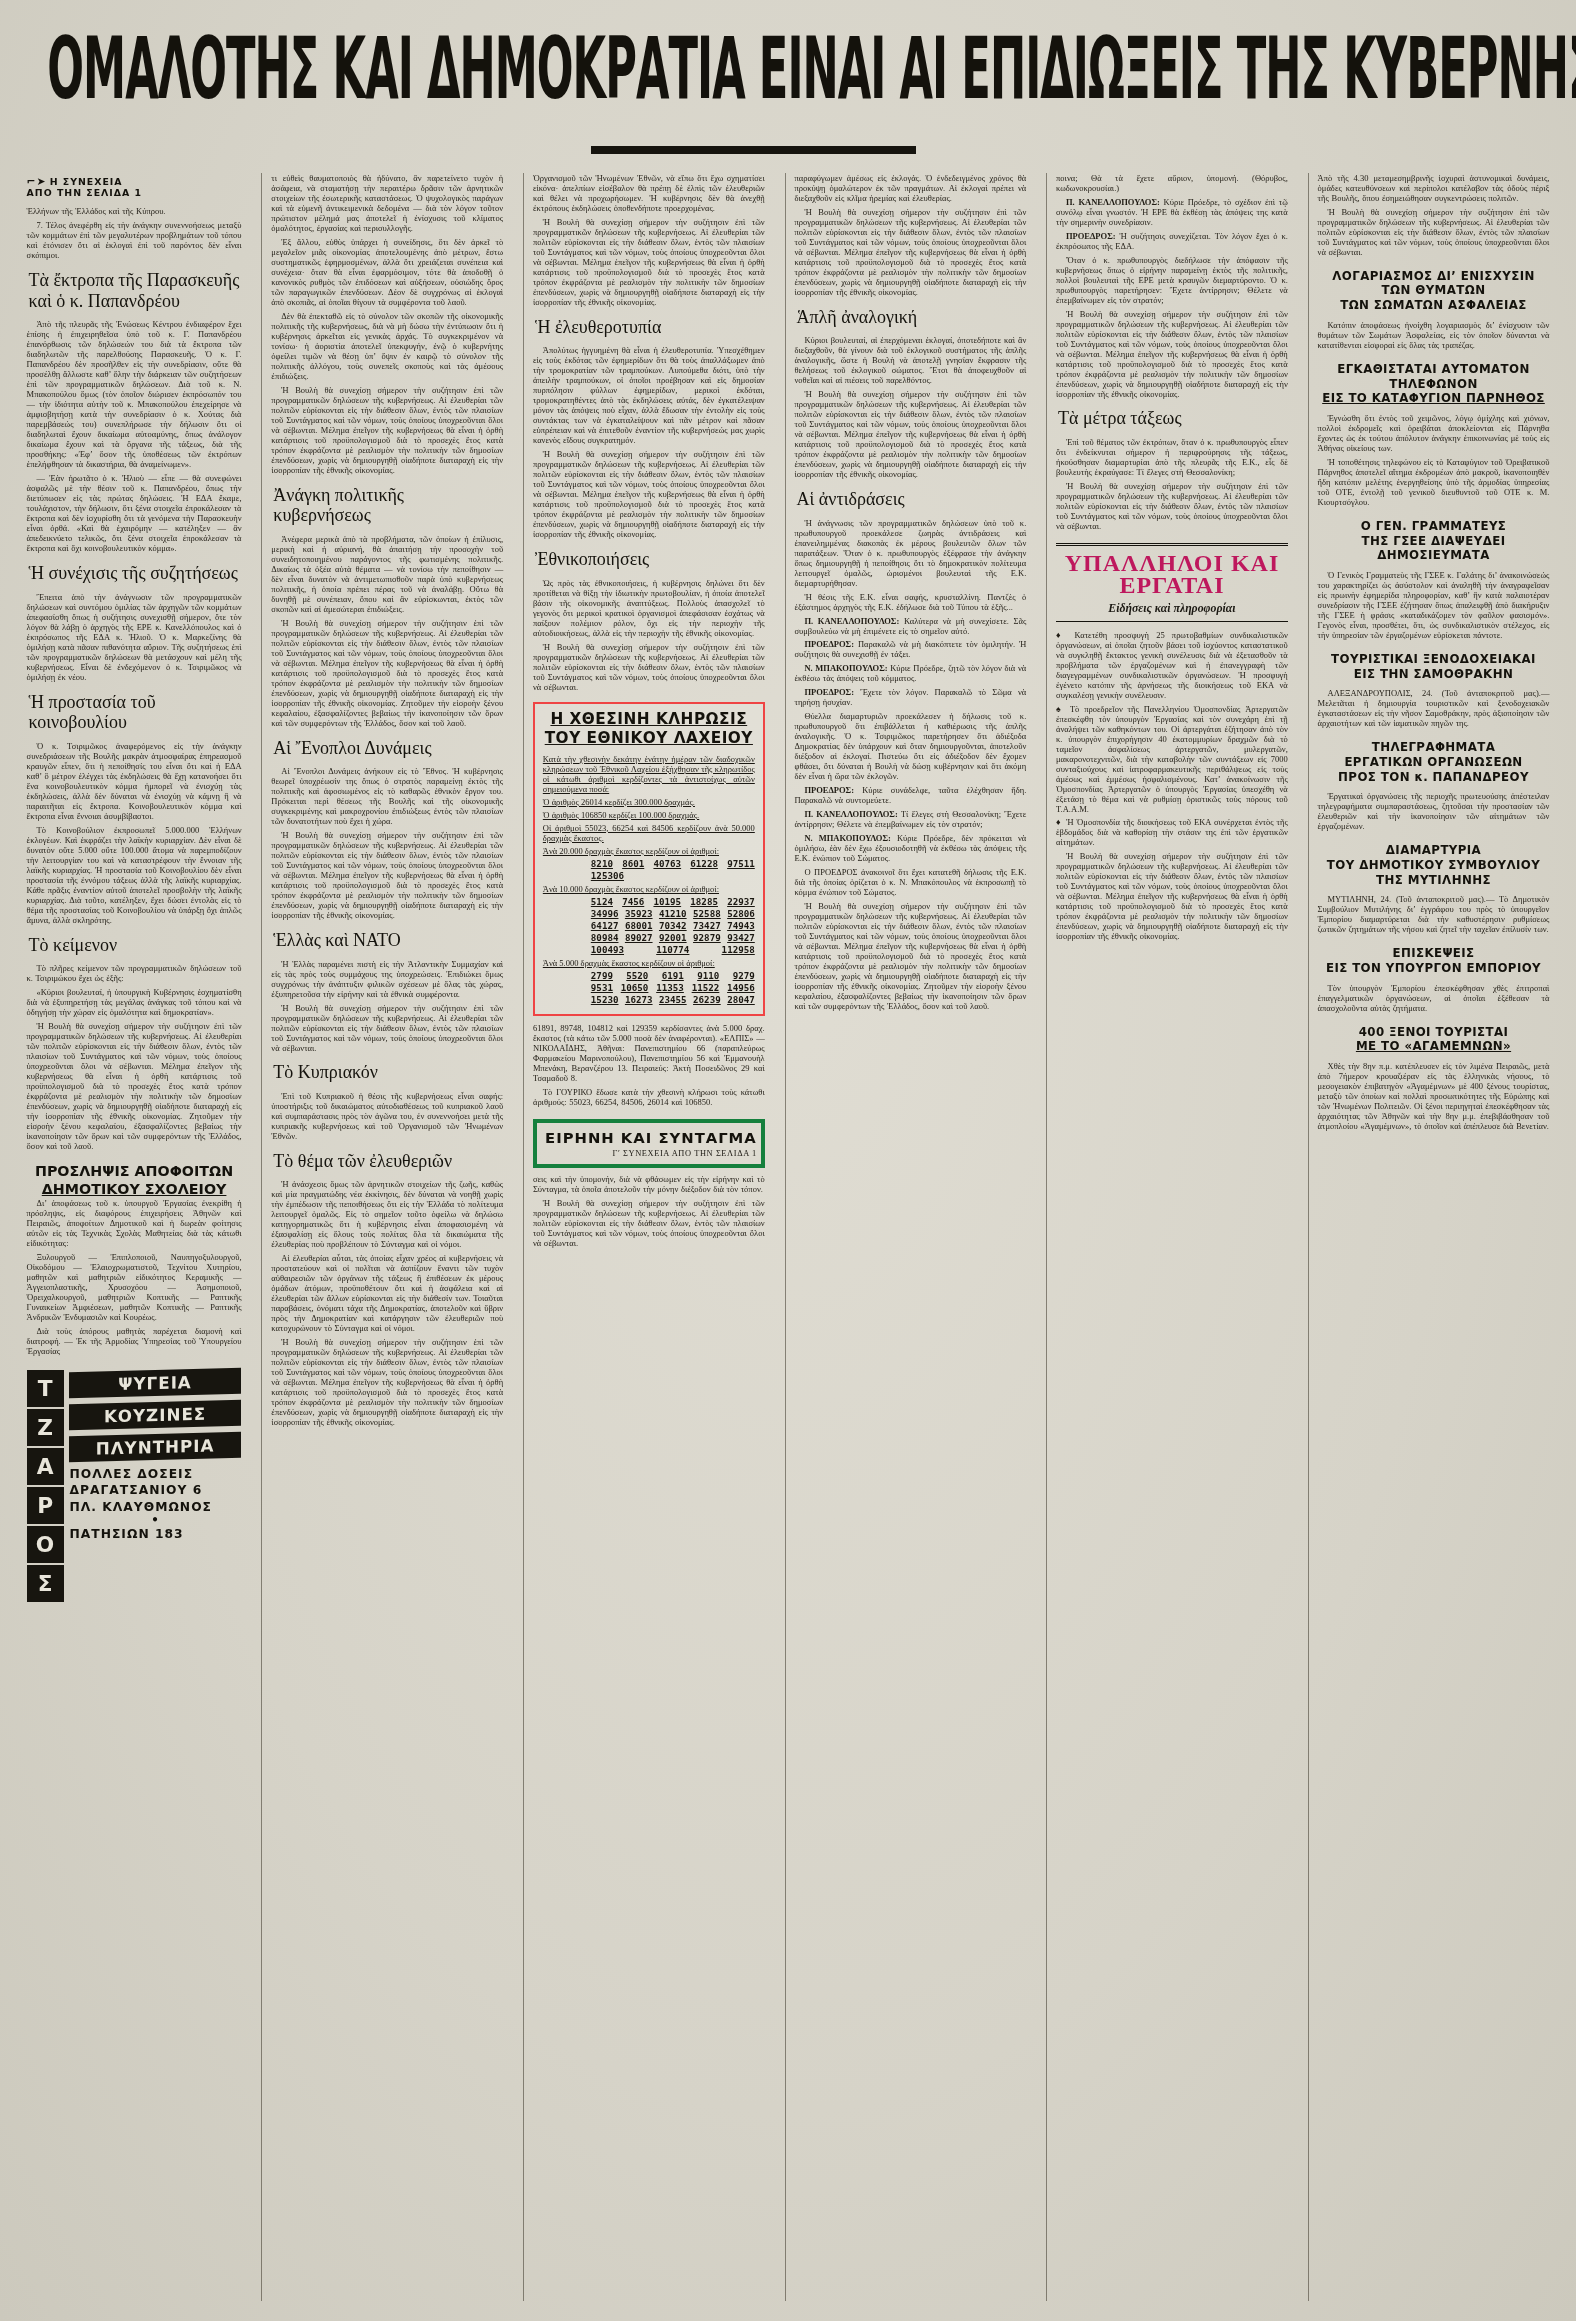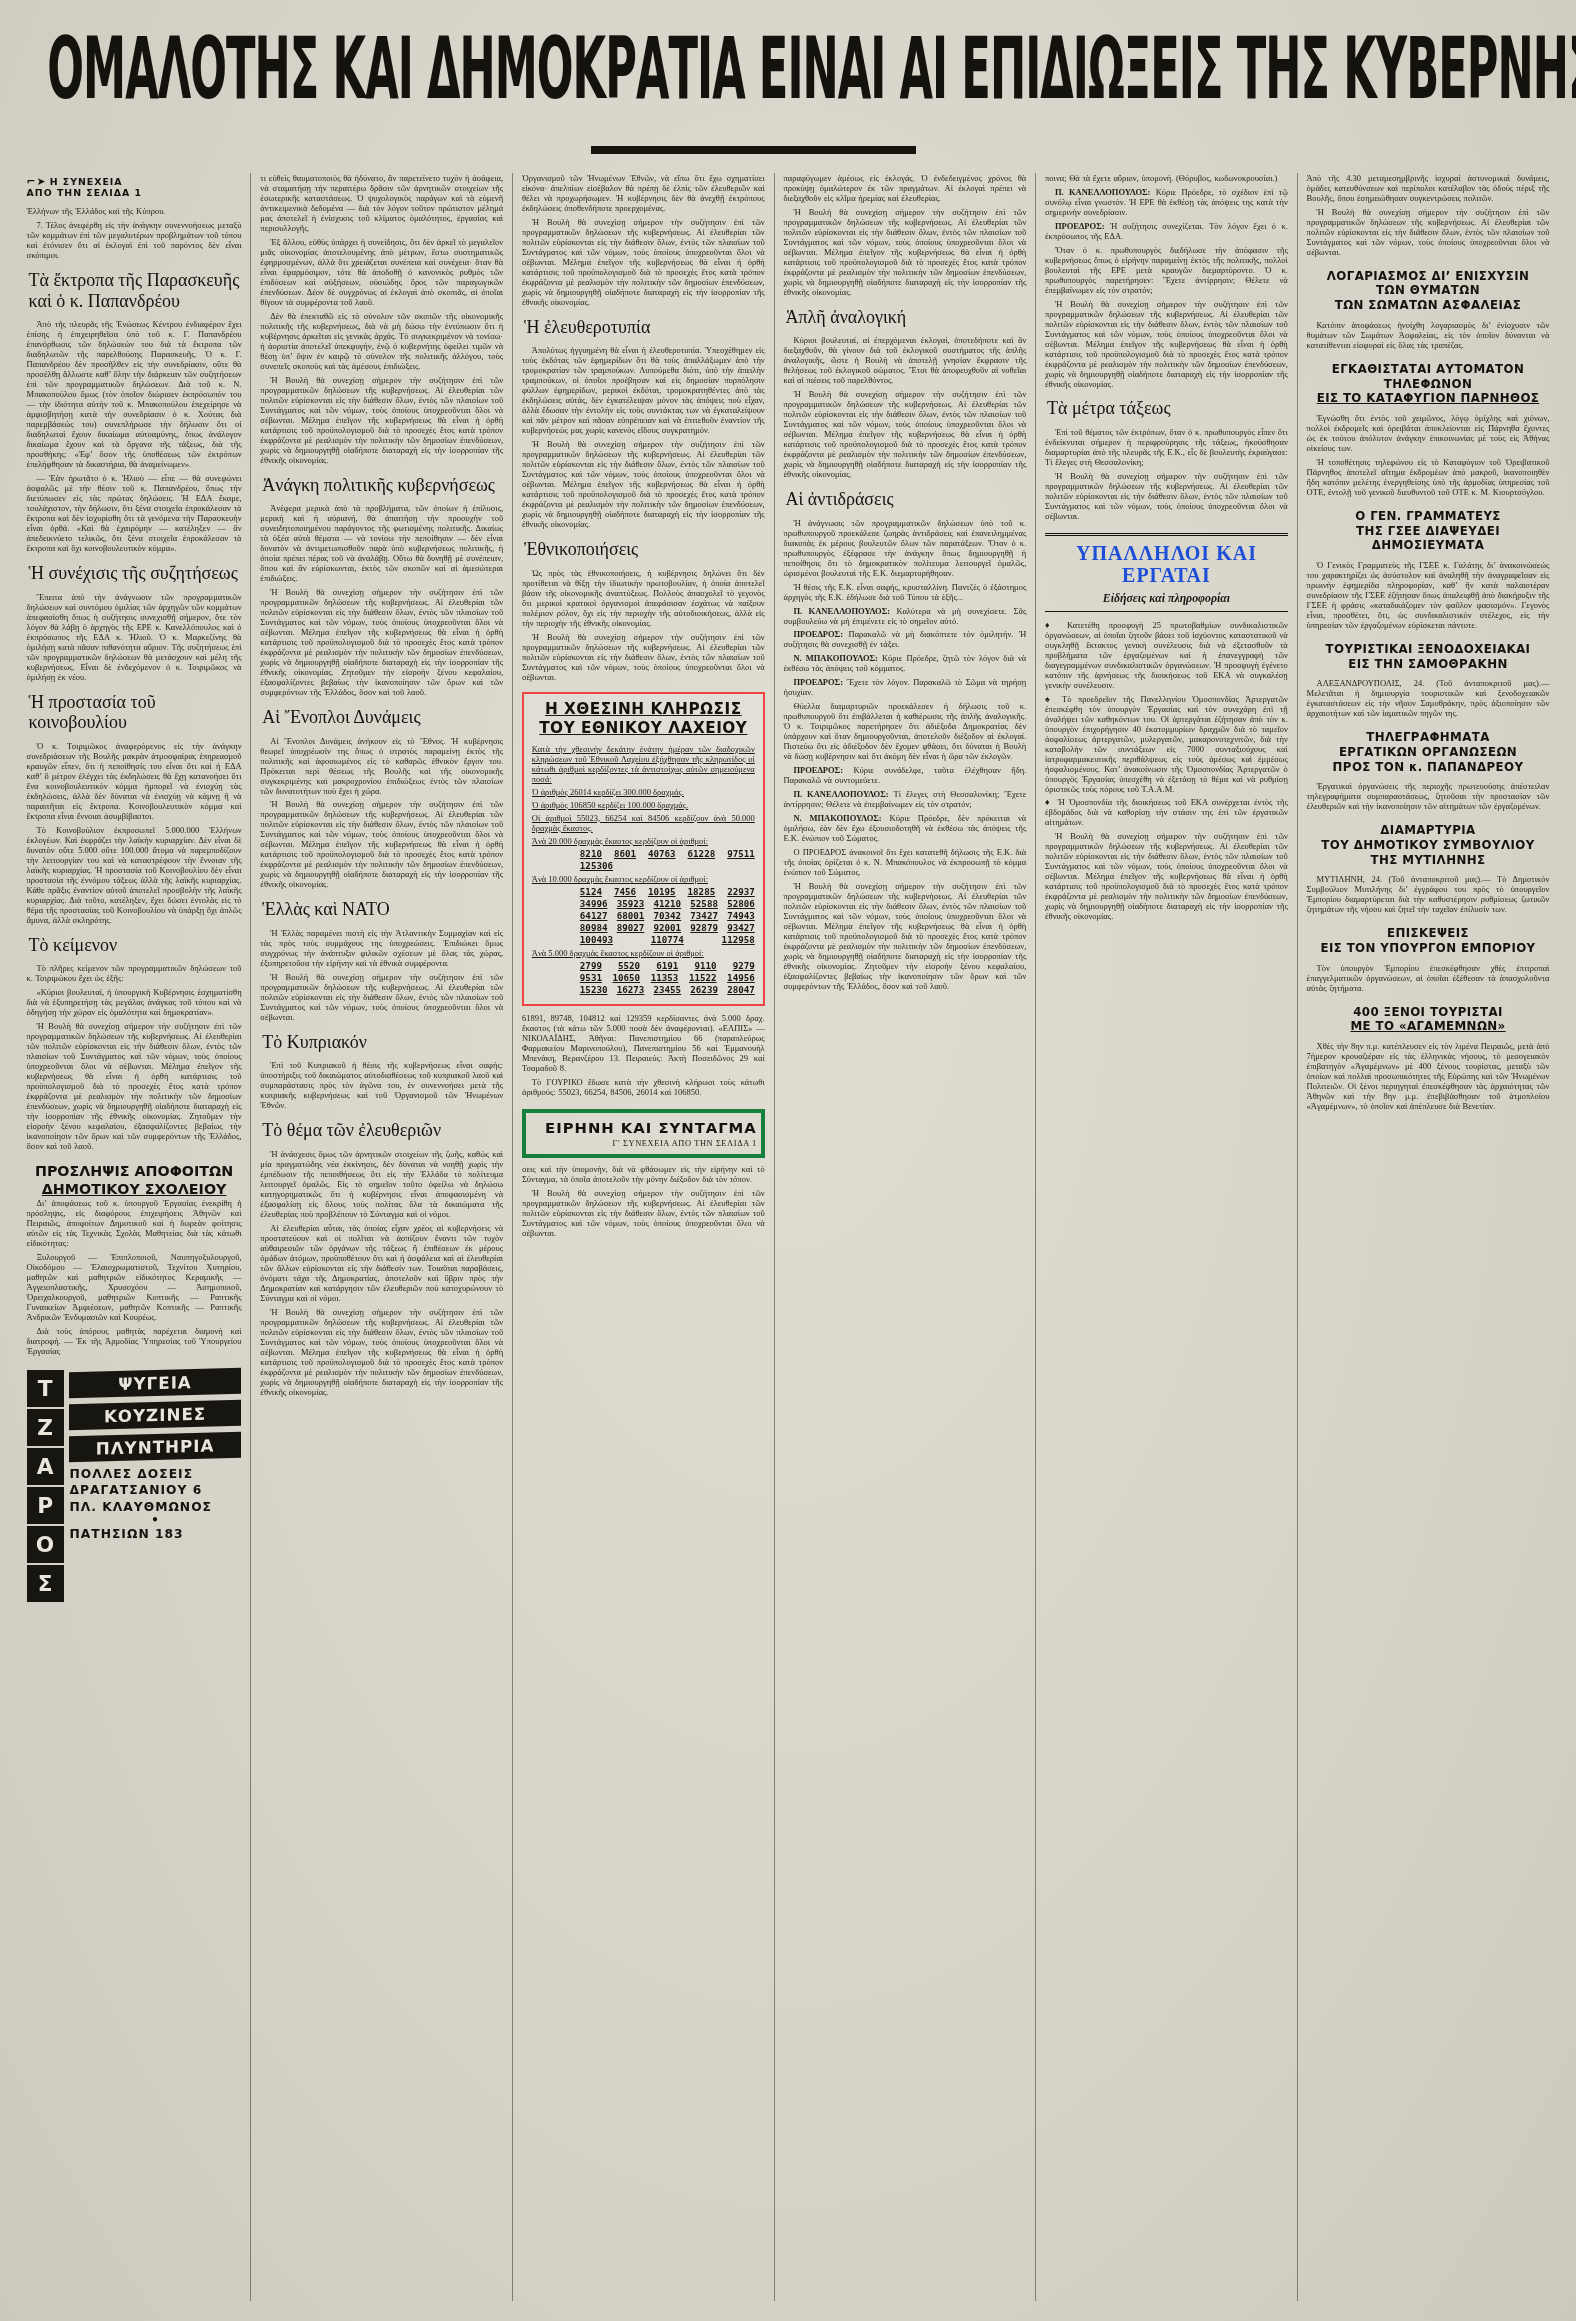--- a/index.html
+++ b/index.html
@@ -16,21 +16,21 @@
   .masthead-title{
     position:absolute;top:17.7px;left:0;width:1576px;text-align:center;
     font-family:"DejaVu Sans", sans-serif;font-weight:bold;
     font-size:46px;letter-spacing:-1px;white-space:nowrap;
     transform:scale(.94,1.85);transform-origin:center top;color:#14120c;
   }
   .masthead-rule{position:absolute;top:146px;left:591px;width:325px;height:7.9px;background:#16140e;}
   
   .cols{
     display:flex;align-items:stretch;
-    padding:0 17.7px;height:2128px;overflow:hidden;gap:0;
+    padding:0 17.7px;height:2128px;overflow:hidden;gap:11px;
   }
   .col{flex:1 1 0;padding:0 8.9px;overflow:hidden;border-left:1px solid rgba(60,55,42,.55);}
   .col:first-child{border-left:none;flex:0 0 215px;}
   p.bt{
     font-size:8.5px;line-height:10px;text-align:justify;
     margin:0 0 3.9px 0;text-indent:9.9px;color:#201c14;
     word-spacing:0.5px;
   }
   p.bt.nolead{text-indent:0;}
   h2.sub{
@@ -43,22 +43,22 @@
     margin:11.8px 0 6.9px 0;color:#14120c;
   }
   .cont-marker{
     font-family:"DejaVu Sans", sans-serif;font-weight:bold;font-size:9.4px;line-height:10.8px;
     margin:3.9px 0 7.9px 0;letter-spacing:1px;color:#14120c;
   }
   .cont-marker .arr{font-size:10.8px;margin-right:3px;}
   
   .bigsec{border-top:3px double #15130d;border-bottom:1px solid #15130d;margin:11.8px 0 7.9px 0;padding:5.9px 0 4.9px 0;}
   .bigsec-title{
-    font-family:"Liberation Serif", serif;font-weight:bold;font-size:20px;line-height:22.7px;
-    text-align:center;letter-spacing:1px;color:#1d4ed8;
+    font-family:"Liberation Serif", serif;font-weight:bold;font-size:24px;line-height:22.7px;
+    text-align:center;letter-spacing:1px;color:#be185d;
   }
   .bigsec-sub{font-size:11.8px;font-weight:bold;text-align:center;margin-top:3.9px;font-style:italic;}
   .newsitem .bullet{font-size:8.9px;margin-right:2px;}
   
   .lotbox{border:2px solid #ef4444;padding:6.9px 7.9px 7.9px 7.9px;margin:9.9px 0 7.9px 0;background:rgba(255,255,255,.12);text-decoration:underline;}
   .lotbox-title{
     font-family:"DejaVu Sans", sans-serif;font-weight:bold;font-size:15.3px;line-height:18.7px;
     text-align:center;letter-spacing:0.5px;margin-bottom:5.9px;color:#14120c;
   }
   .numrow{display:flex;justify-content:space-between;font-family:"DejaVu Sans Mono", monospace;

